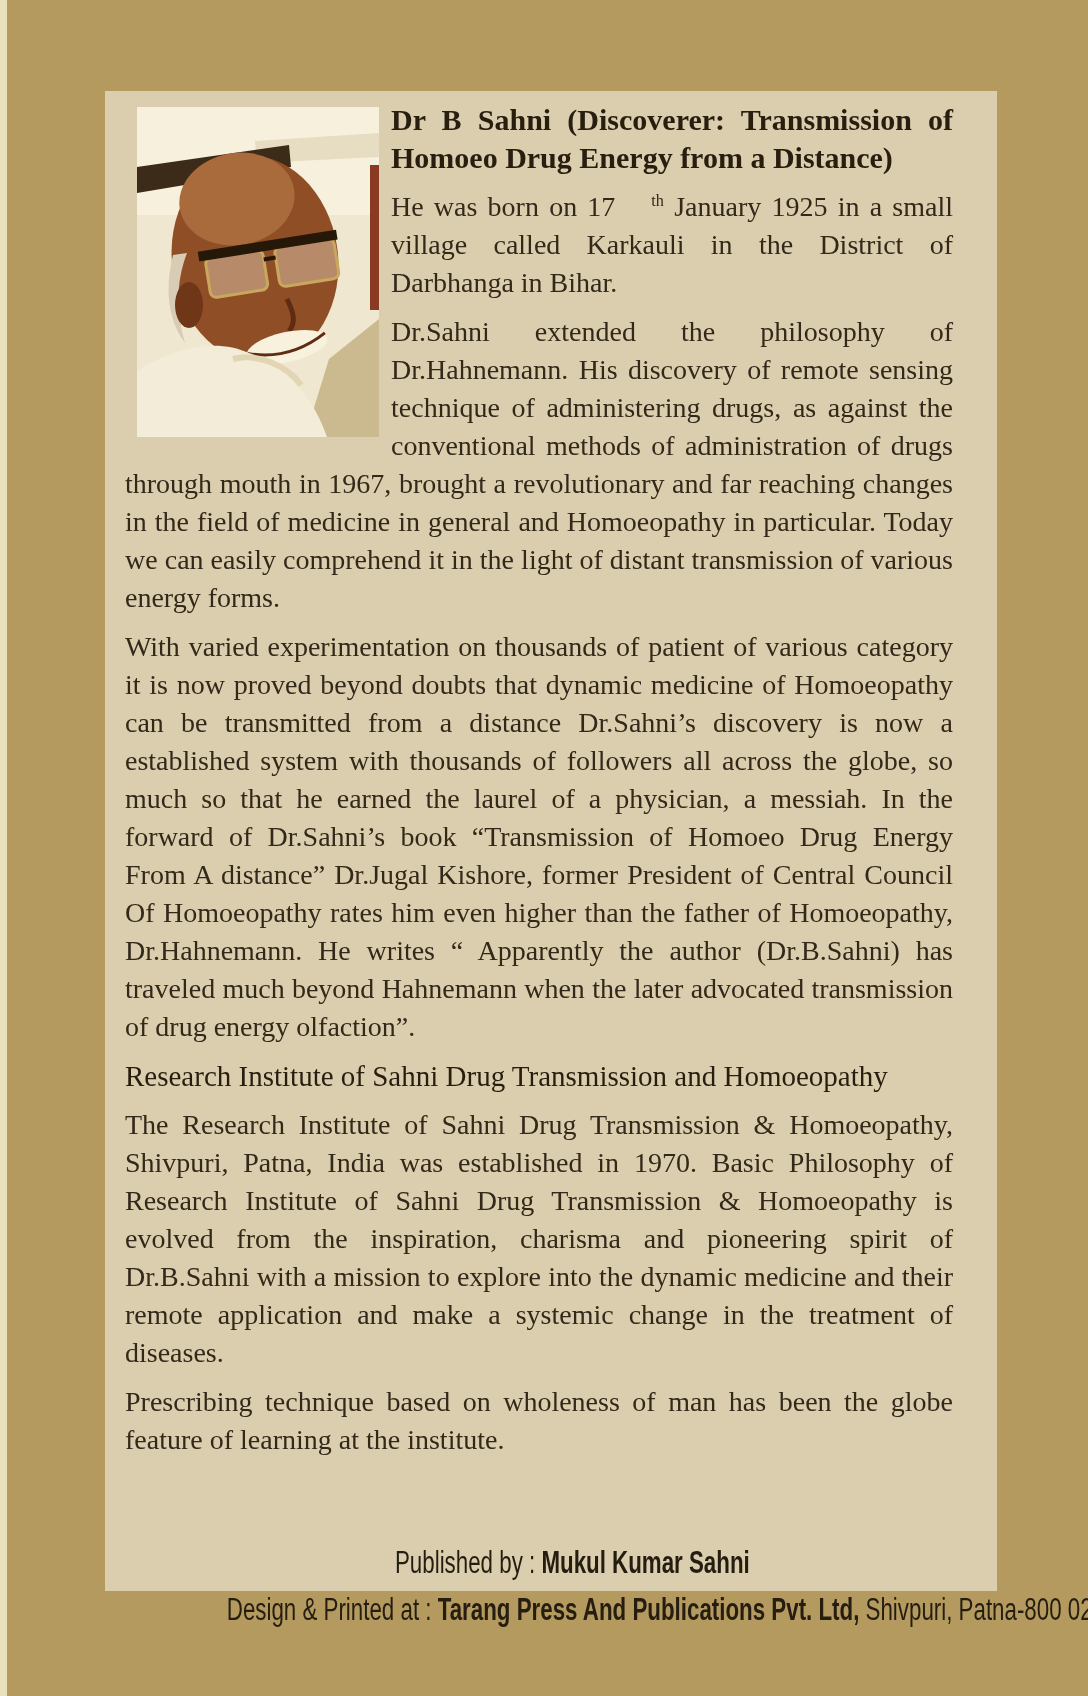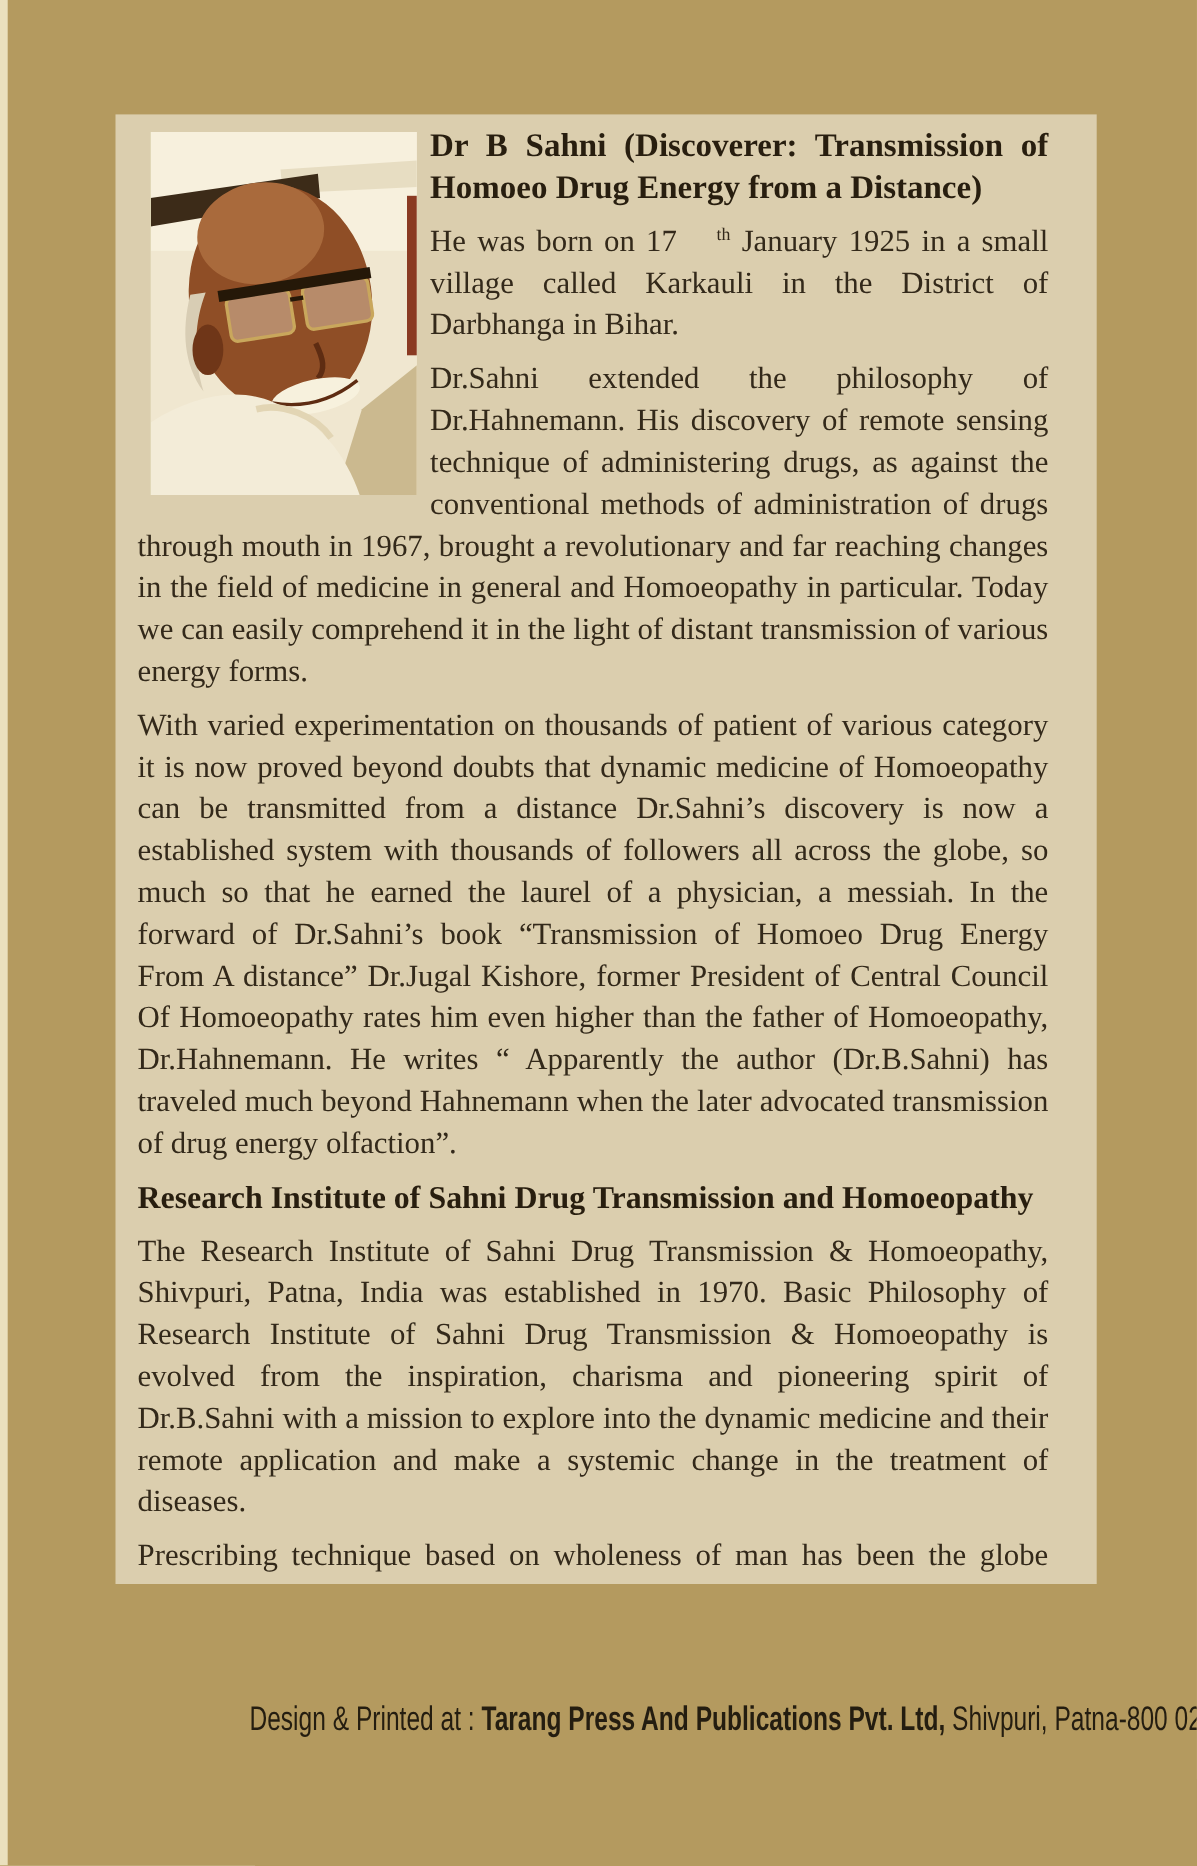--- a/index.html
+++ b/index.html
@@ -21,39 +21,39 @@
     background:var(--background);
     overflow:hidden;
   }
   .edge-strip{
     position:absolute;left:0;top:0;
     width:7px;height:100%;
     background:var(--edge-strip);
   }
   .panel{
     position:absolute;
-    left:105px;top:104px;
-    width:892px;height:1336px;
+    left:105px;top:91px;
+    width:892px;height:1500px;
     box-sizing:border-box;
     padding:10px 44px 0 20px;
     background:var(--panel);
     color:var(--ink);
     font-size:28px;
     line-height:38px;
     text-align:justify;
     overflow:hidden;
   }
   .panel p{margin:0 0 11px 0;}
   .bio-title{
     font-weight:bold;
     font-size:30px;
     color:#281e0f;
   }
   .subhead{
-    font-weight:bold;
+    font-weight:normal;
     font-size:29px;
     color:#281e0f;
   }
   .photo{
     float:left;
     width:242px;height:330px;
     margin:6px 12px 16px 12px;
     background:#efe6d0;
     overflow:hidden;
   }
@@ -133,17 +133,20 @@
     <p class="subhead">Research Institute of Sahni Drug Transmission and Homoeopathy</p>
 
     <p>The Research Institute of Sahni Drug Transmission &amp; Homoeopathy, Shivpuri, Patna, India was established in 1970. Basic Philosophy of Research Institute of Sahni Drug Transmission &amp; Homoeopathy is evolved from the inspiration, charisma and pioneering spirit of Dr.B.Sahni with a mission to explore into the dynamic medicine and their remote application and make a systemic change in the treatment of diseases.</p>
 
     <p>Prescribing technique based on wholeness of man has been the globe feature of learning at the institute.</p>
 
   </div>
 
   <div class="footer">
     <div class="footer-line">
+      <span class="footer-line-inner"><span>Published by : </span><b>Mukul Kumar Sahni</b></span>
+    </div>
+    <div class="footer-line">
       <span class="footer-line-inner"><span>Design &amp; Printed at : </span><b>Tarang Press And Publications Pvt. Ltd,</b><span> Shivpuri, Patna-800 023</span></span>
     </div>
   </div>
 
 </div>
 
 </body></html>

